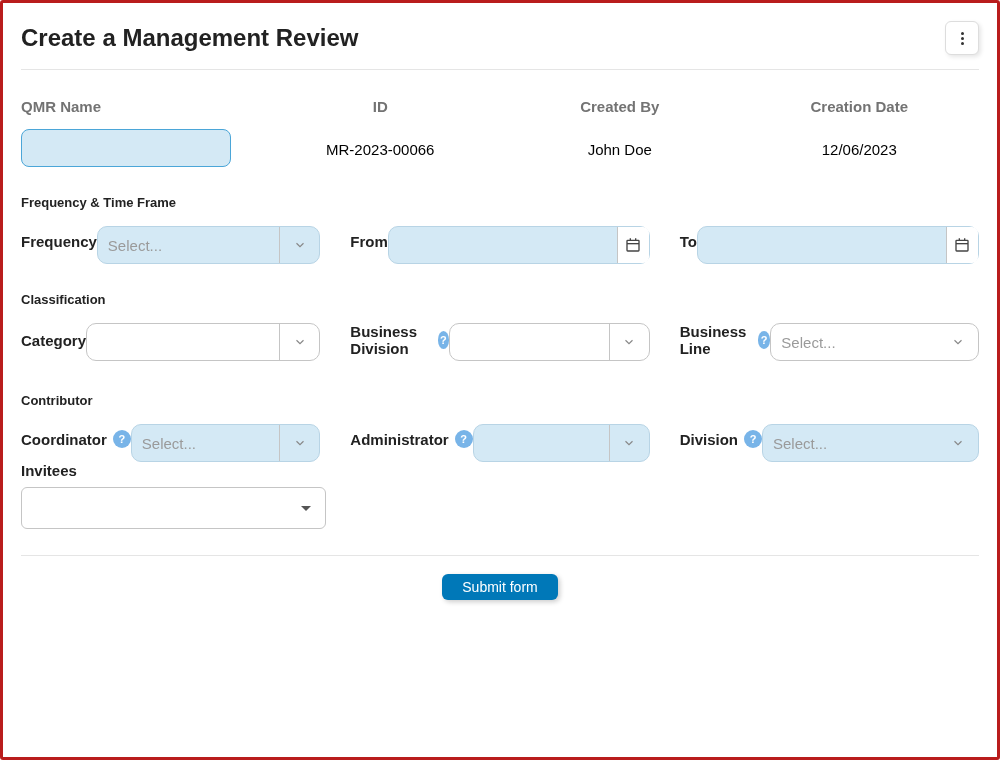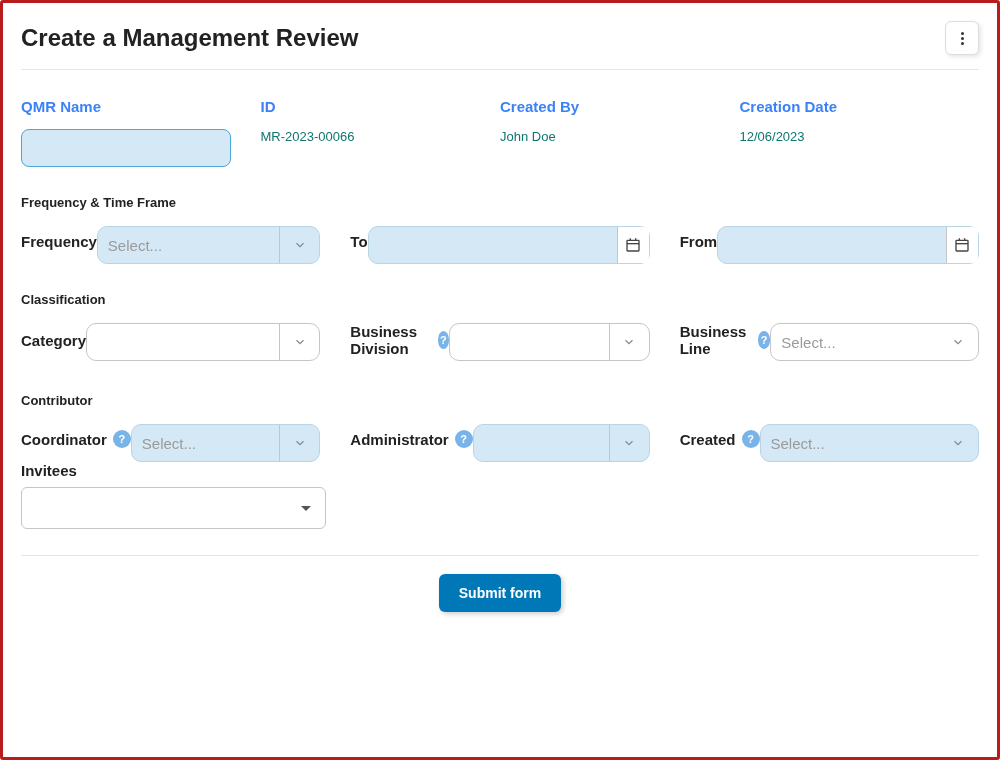--- a/index.html
+++ b/index.html
@@ -60,31 +60,31 @@
       display: flex;
       margin-top: 28px;
       gap: 0;
     }
     .info-col {
       flex: 1;
       display: flex;
       flex-direction: column;
       align-items: flex-start;
     }
-    .info-col.centered { align-items: flex-start; text-align: center; }
+    .info-col.centered { align-items: center; text-align: center; gap: 12px; }
     .info-col:first-child { flex: 0 0 25%; }
     .info-label {
       font-size: 15px;
       font-weight: 700;
-      color: #3b82f6;
+      color: #737373;
       margin-bottom: 14px;
     }
     .info-value {
-      font-size: 13px;
-      color: #0f766e;
+      font-size: 15px;
+      color: #000000;
     }
     .name-input {
       width: 210px;
       height: 38px;
       border: 1px solid #4ba6d8;
       border-radius: 8px;
       background: #d4e9f5;
       padding: 0 10px;
       font-size: 15px;
     }
@@ -201,23 +201,23 @@
     .submit-row {
       display: flex;
       justify-content: center;
       margin-top: 18px;
     }
     .submit-btn {
       background: #0078b8;
       color: #fff;
       border: none;
       border-radius: 6px;
-      padding: 11px 20px;
+      padding: 5px 20px;
       font-size: 14px;
-      font-weight: 700;
+      font-weight: 400;
       cursor: pointer;
       box-shadow: 2px 2px 5px rgba(0,0,0,0.2);
     }
   </style>
 </head>
 <body>
 
 <div class="frame">
 
   <div class="header-row">
@@ -253,50 +253,50 @@
 
   <h2 class="section-title">Frequency &amp; Time Frame</h2>
   <div class="form-row">
     <div class="form-col">
       <div class="field-label">Frequency</div>
       <div class="select-box filled">
         <span class="select-placeholder">Select...</span>
         <div class="chevron">
           <svg viewBox="0 0 24 24" fill="none" stroke="#888" stroke-width="2">
               <polyline points="6 9 12 15 18 9"></polyline>
+            </svg>
+        </div>
+      </div>
+    </div>
+    <div class="form-col">
+      <div class="field-label">From</div>
+      <div class="date-box filled">
+        <div class="cal-icon">
+          <svg width="16" height="16" viewBox="0 0 24 24" fill="none" stroke="#444" stroke-width="2">
+              <rect x="3" y="5" width="18" height="16" rx="1"></rect>
+              <line x1="3" y1="10" x2="21" y2="10"></line>
+              <line x1="8" y1="2" x2="8" y2="6"></line>
+              <line x1="16" y1="2" x2="16" y2="6"></line>
             </svg>
         </div>
       </div>
     </div>
     <div class="form-col">
       <div class="field-label">To</div>
       <div class="date-box filled">
         <div class="cal-icon">
           <svg width="16" height="16" viewBox="0 0 24 24" fill="none" stroke="#444" stroke-width="2">
               <rect x="3" y="5" width="18" height="16" rx="1"></rect>
               <line x1="3" y1="10" x2="21" y2="10"></line>
               <line x1="8" y1="2" x2="8" y2="6"></line>
               <line x1="16" y1="2" x2="16" y2="6"></line>
             </svg>
         </div>
       </div>
     </div>
-    <div class="form-col">
-      <div class="field-label">From</div>
-      <div class="date-box filled">
-        <div class="cal-icon">
-          <svg width="16" height="16" viewBox="0 0 24 24" fill="none" stroke="#444" stroke-width="2">
-              <rect x="3" y="5" width="18" height="16" rx="1"></rect>
-              <line x1="3" y1="10" x2="21" y2="10"></line>
-              <line x1="8" y1="2" x2="8" y2="6"></line>
-              <line x1="16" y1="2" x2="16" y2="6"></line>
-            </svg>
-        </div>
-      </div>
-    </div>
   </div>
 
   <h2 class="section-title">Classification</h2>
   <div class="form-row">
     <div class="form-col">
       <div class="field-label">Category</div>
       <div class="select-box">
         <div class="chevron">
           <svg viewBox="0 0 24 24" fill="none" stroke="#888" stroke-width="2">
               <polyline points="6 9 12 15 18 9"></polyline>
@@ -357,21 +357,21 @@
       <div class="select-box filled">
         <div class="chevron">
           <svg viewBox="0 0 24 24" fill="none" stroke="#888" stroke-width="2">
               <polyline points="6 9 12 15 18 9"></polyline>
             </svg>
         </div>
       </div>
     </div>
     <div class="form-col">
       <div class="field-label">
-        <span>Created</span>
+        <span>Division</span>
         <span class="help-badge">?</span>
       </div>
       <div class="select-box filled">
         <span class="select-placeholder">Select...</span>
         <div class="chevron noborder">
           <svg viewBox="0 0 24 24" fill="none" stroke="#888" stroke-width="2">
               <polyline points="6 9 12 15 18 9"></polyline>
             </svg>
         </div>
       </div>

